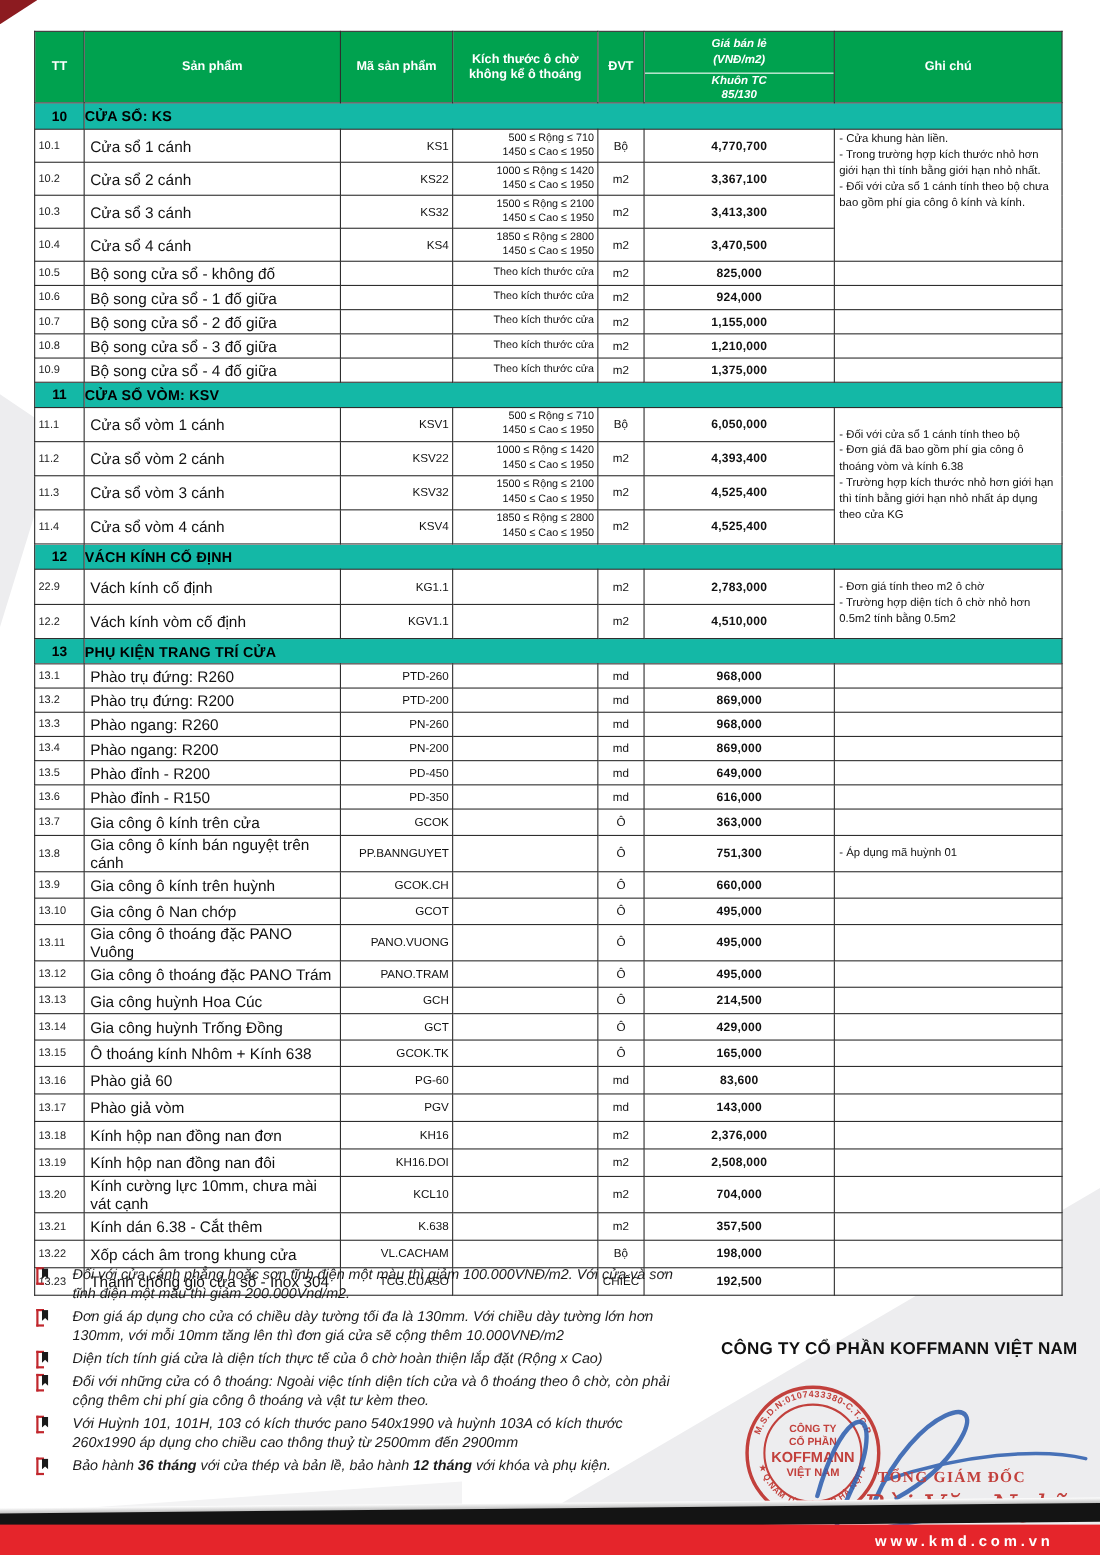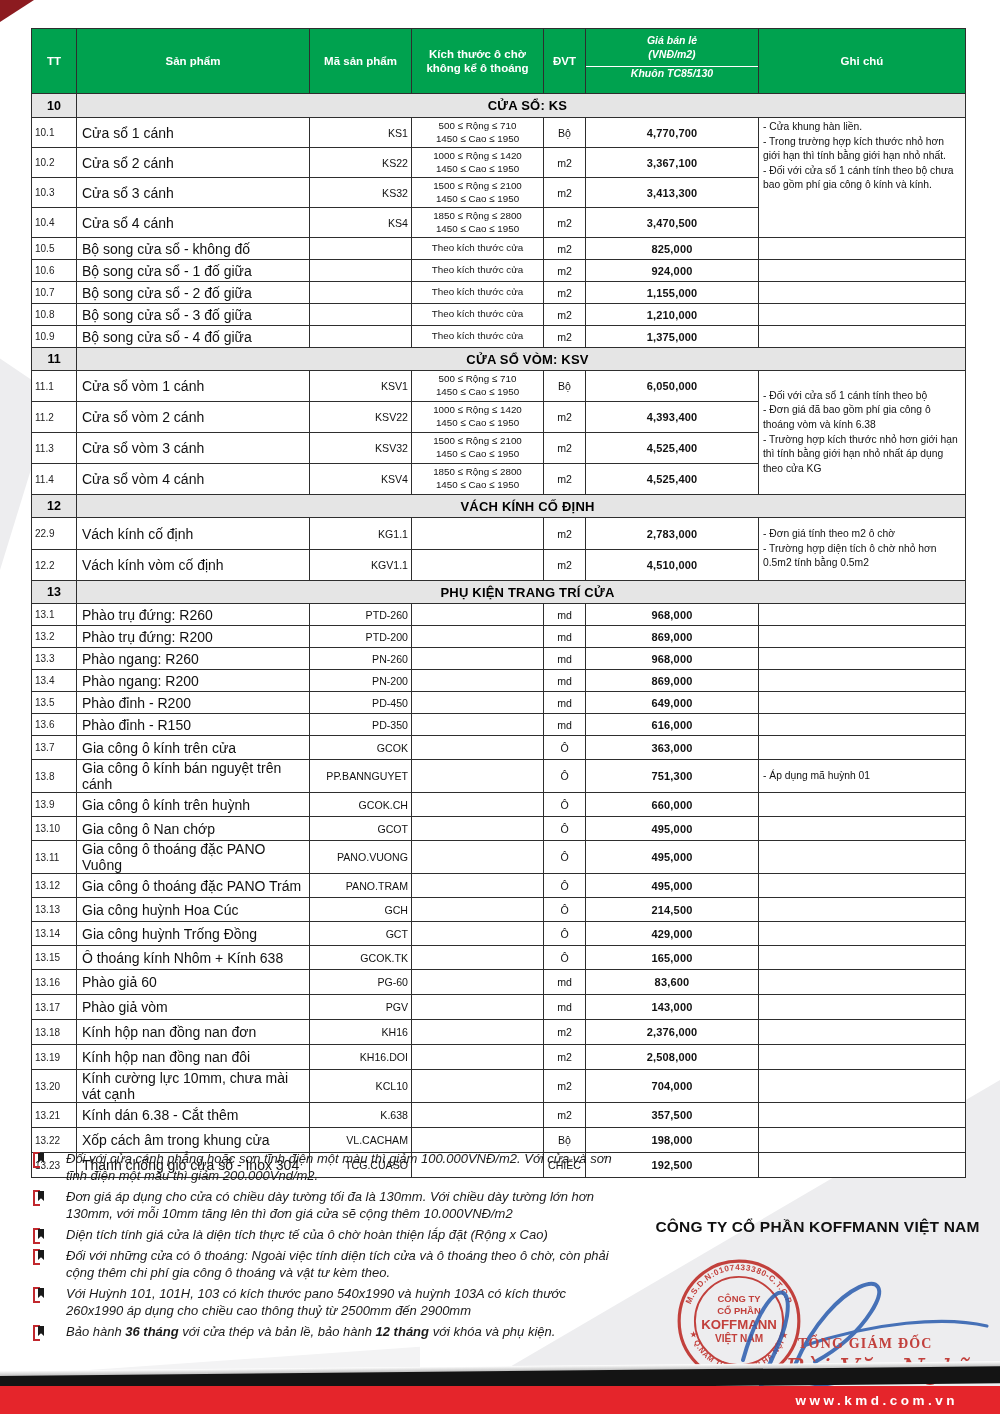--- a/index.html
+++ b/index.html
@@ -15,28 +15,28 @@
        clip-path:polygon(0 55%,100% 20%,100% 100%,0 100%);}
   .corner{position:absolute;left:0;top:0;width:34px;height:22px;background:#8c1b20;
           clip-path:polygon(0 0,100% 0,0 100%);z-index:1;}
   
   table.price{position:absolute;left:31px;top:28px;width:934px;border-collapse:collapse;
               table-layout:fixed;z-index:2;background:#fff;}
   table.price td{border:1px solid #2e2e2e;padding:0 3px;overflow:hidden;vertical-align:middle;}
   .th{background:#00A24F;color:#fff;font-weight:bold;text-align:center;font-size:11.5px;line-height:1.25;}
   .thp{padding:0 !important;font-style:italic;}
   .thp .p1{height:37px;display:flex;flex-direction:column;justify-content:center;border-bottom:1.5px solid #fff;font-size:10.5px;}
-  .thp .p2{height:26px;display:flex;justify-content:center;font-size:10.5px;}
-  .sec td{background:#e5e5e5;font-weight:bold;color:#000;}
+  .thp .p2{height:26px;display:flex;flex-direction:column;justify-content:flex-start;font-size:10.5px;}
+  .sec td{background:#14b8a6;font-weight:bold;color:#000;}
   .sec .no{text-align:center;font-size:12.5px;}
-  .sec .ti{font-size:13px;padding-left:16px;letter-spacing:.2px;text-align:center;}
+  .sec .ti{font-size:13px;padding-left:0;letter-spacing:.2px;}
   .tt{text-align:left;font-size:10px;color:#222;}
   .prod{font-size:14px;padding-left:5px !important;}
   .code{text-align:right;font-size:10.6px;}
-  .size{text-align:center;font-size:9.8px;line-height:1.28;}
+  .size{text-align:right;font-size:9.8px;line-height:1.28;}
   .unit{text-align:center;font-size:10.6px;}
   .price-c{text-align:center;font-weight:bold;font-size:11px;letter-spacing:.2px;}
   .note{font-size:10.3px;line-height:1.42;padding:2px 4px !important;}
   .note.top{vertical-align:top;}
   .h64{height:64px}.h24{height:24px}.h30{height:30px}.h22{height:22px}.h23{height:23px}
   .h31{height:31px}.h32{height:32px}.h25{height:25px}.h24r{height:24px}
   
   .notes{position:absolute;left:33px;top:1150px;width:590px;z-index:2;}
   .notes-title{color:#d3242a;font-weight:bold;font-style:italic;font-size:16.5px;
                letter-spacing:.3px;margin-bottom:9px;}

